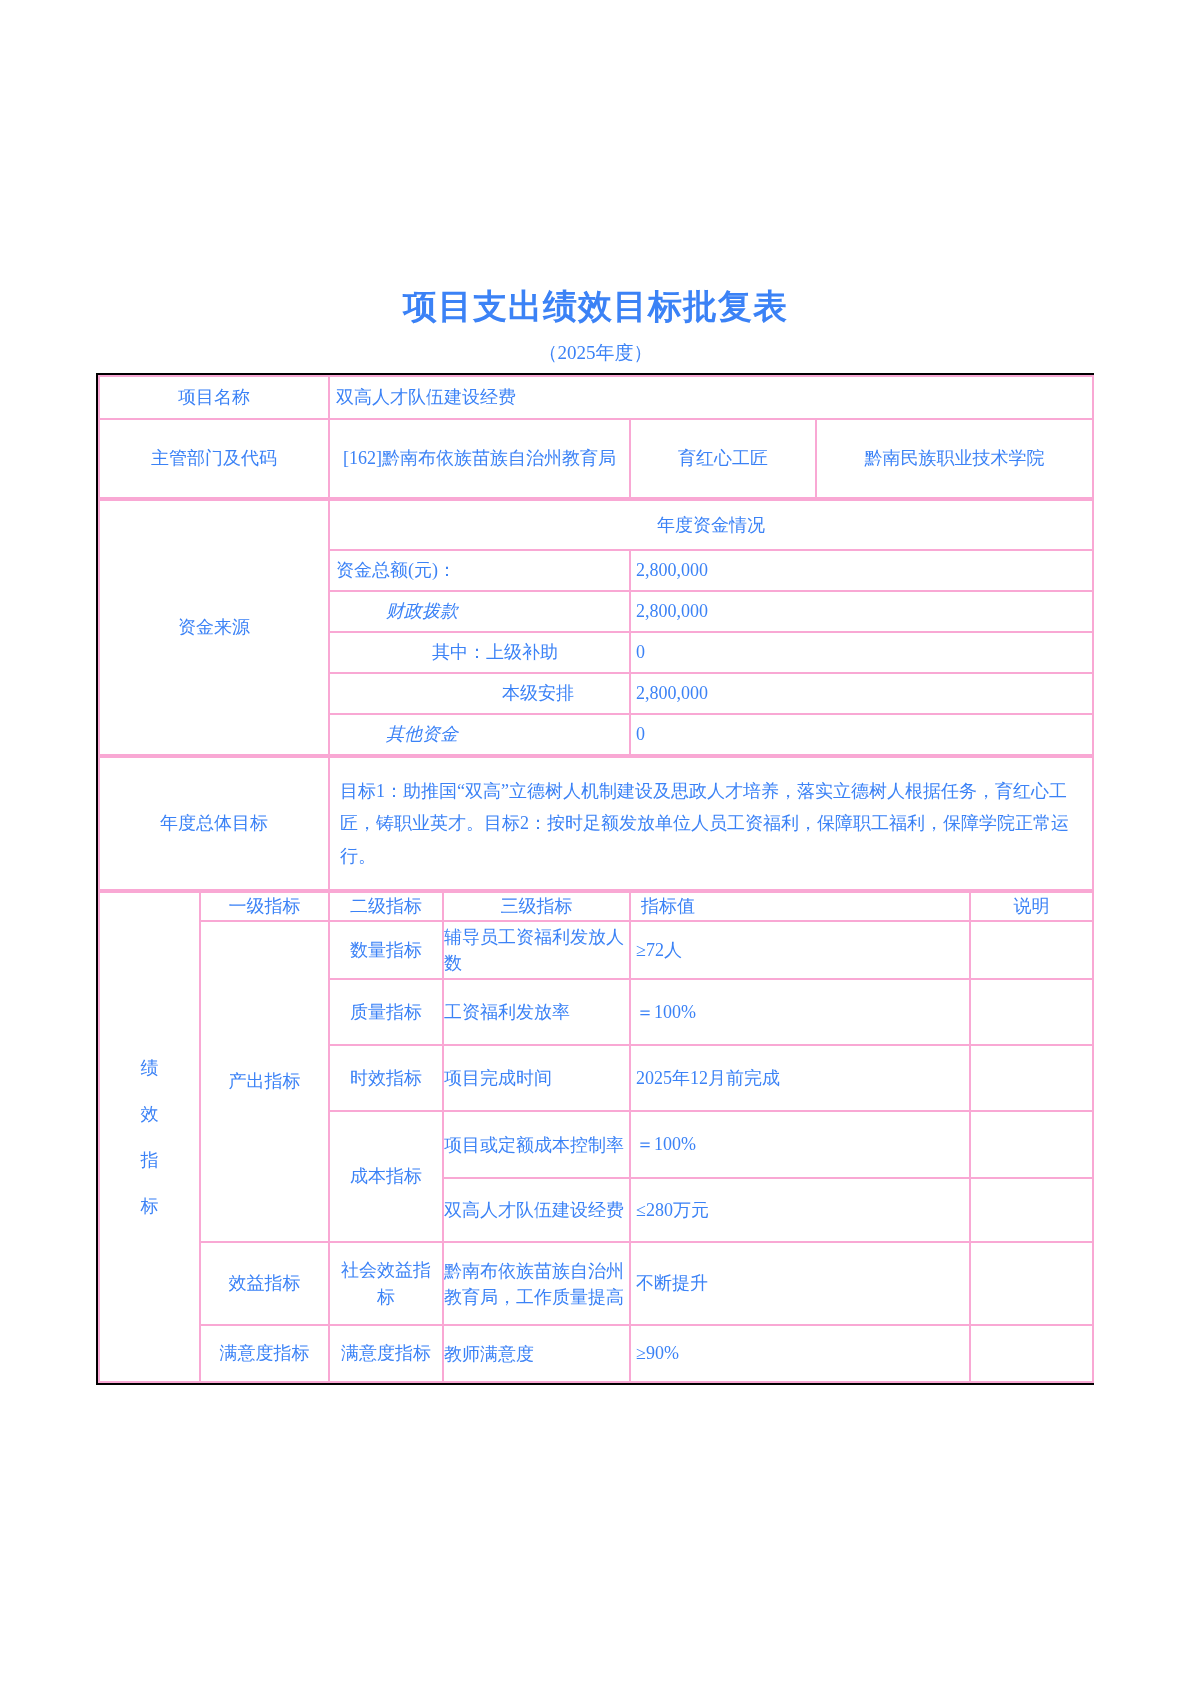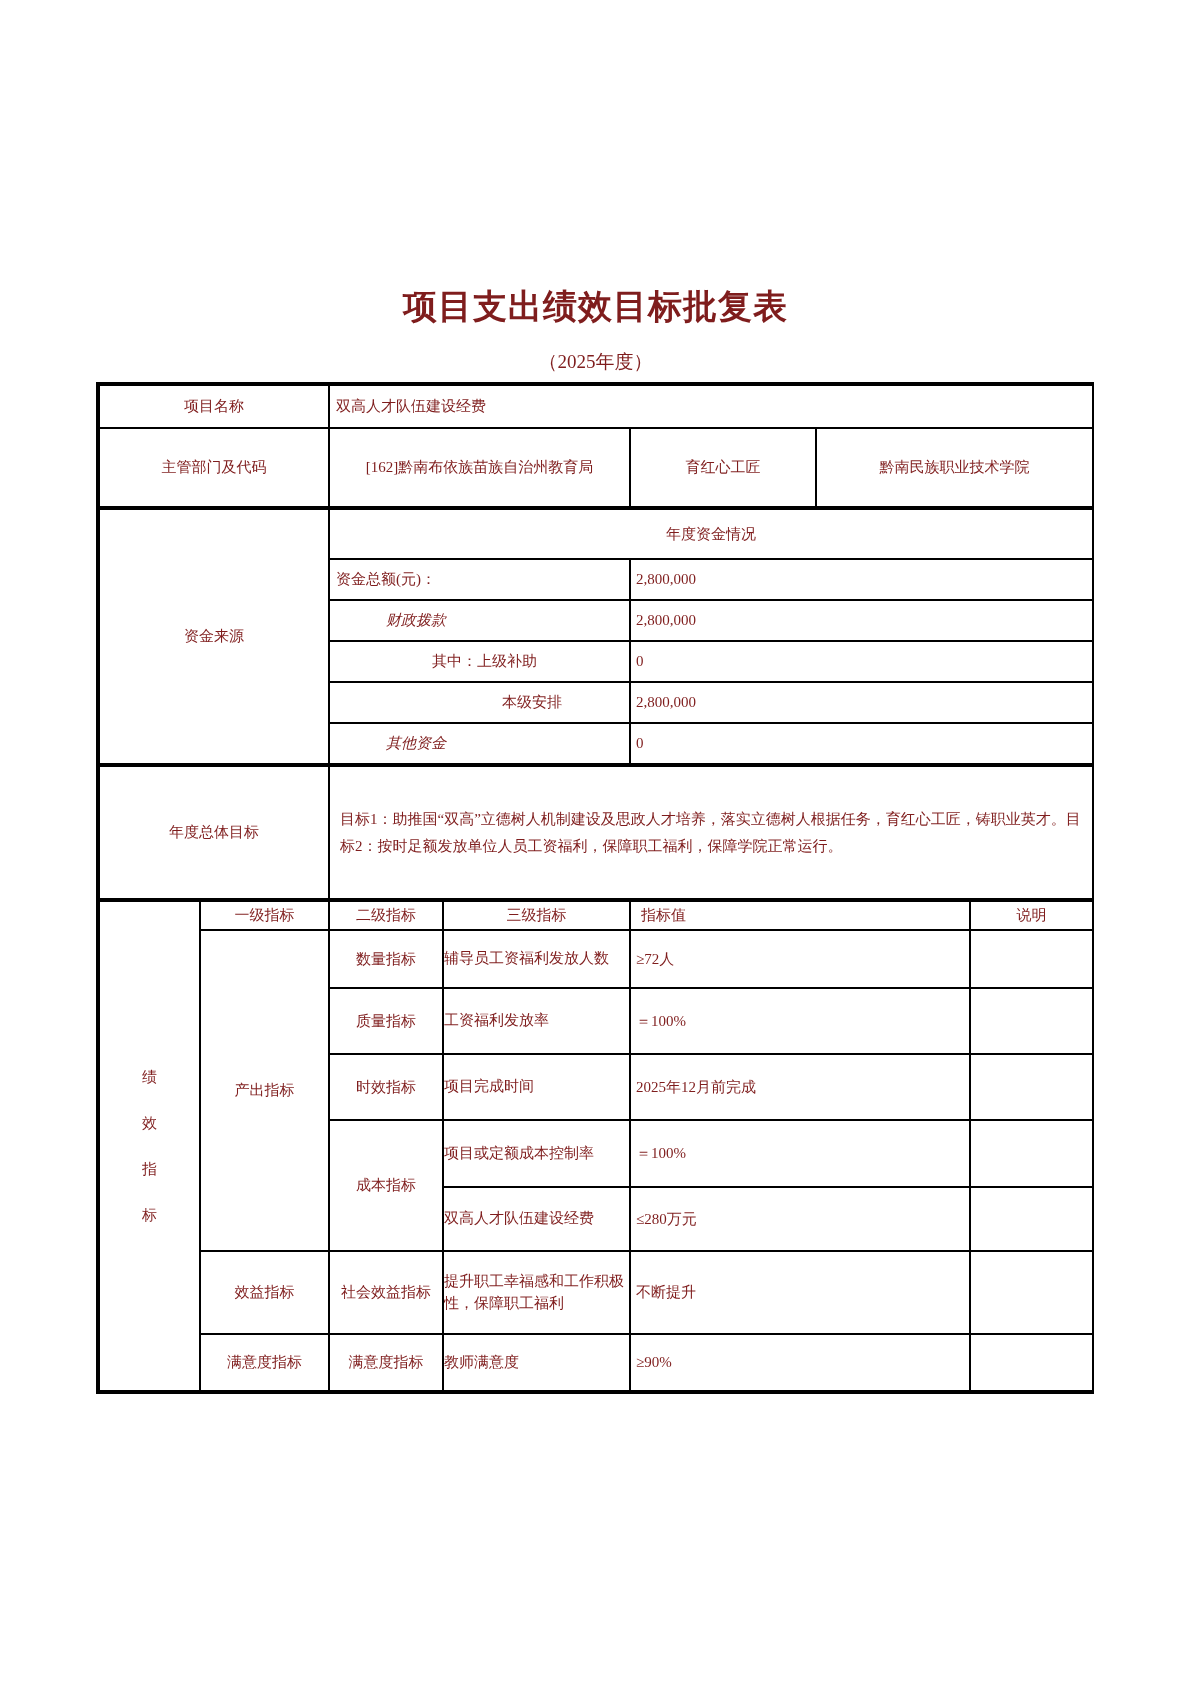--- a/index.html
+++ b/index.html
@@ -1,46 +1,46 @@
 <!DOCTYPE html>
 <html><head>
 <meta charset="utf-8">
 <style>
   html,body { margin:0; padding:0; background:#ffffff; }
   .page {
     position:relative;
     width:1191px; height:1684px;
     background:#ffffff;
-    color:#7f1d1d;
+    color:#3b82f6;
     font-family:"Liberation Serif","DejaVu Serif",serif;
     overflow:hidden;
   }
   .doc-title {
     padding-top:284px;
     text-align:center;
     font-size:34px;
     font-weight:bold;
     font-family:"Liberation Sans","DejaVu Sans",sans-serif;
     letter-spacing:1px;
   }
   .doc-subtitle {
     text-align:center;
     font-size:19px;
-    margin-top:19px;
+    margin-top:10px;
   }
   .table-wrap {
     margin-left:96px;
     margin-top:7px;
     width:994px;
     border:2px solid #000;
   }
   table { border-collapse:collapse; width:100%; table-layout:fixed; }
   td {
-    border:2px solid #000000;
-    font-size:15px;
+    border:2px solid #f9a8d4;
+    font-size:18px;
     vertical-align:middle;
     padding:2px 6px;
     overflow:hidden;
     line-height:1.5;
   }
   .c  { text-align:center; padding:2px 2px; }
   .l  { text-align:left; }
   .dept { padding:2px 12px; line-height:1.5;text-align:center; }
   .wrap3 { padding:2px 0; line-height:1.45; }
   .goal { padding:4px 10px; line-height:1.8; }
@@ -181,21 +181,21 @@
         <td class="c"></td>
       </tr>
       <tr style="height:64px">
         <td class="l wrap3">双高人才队伍建设经费</td>
         <td class="l val">≤280万元</td>
         <td class="c"></td>
       </tr>
       <tr style="height:83px">
         <td class="c">效益指标</td>
         <td class="c hdr">社会效益指标</td>
-        <td class="l wrap3">提升职工幸福感和工作积极性，保障职工福利</td>
+        <td class="l wrap3">黔南布依族苗族自治州教育局，工作质量提高</td>
         <td class="l val">不断提升</td>
         <td class="c"></td>
       </tr>
       <tr style="height:57px">
         <td class="c hdr">满意度指标</td>
         <td class="c hdr">满意度指标</td>
         <td class="l wrap3">教师满意度</td>
         <td class="l val">≥90%</td>
         <td class="c"></td>
       </tr>

